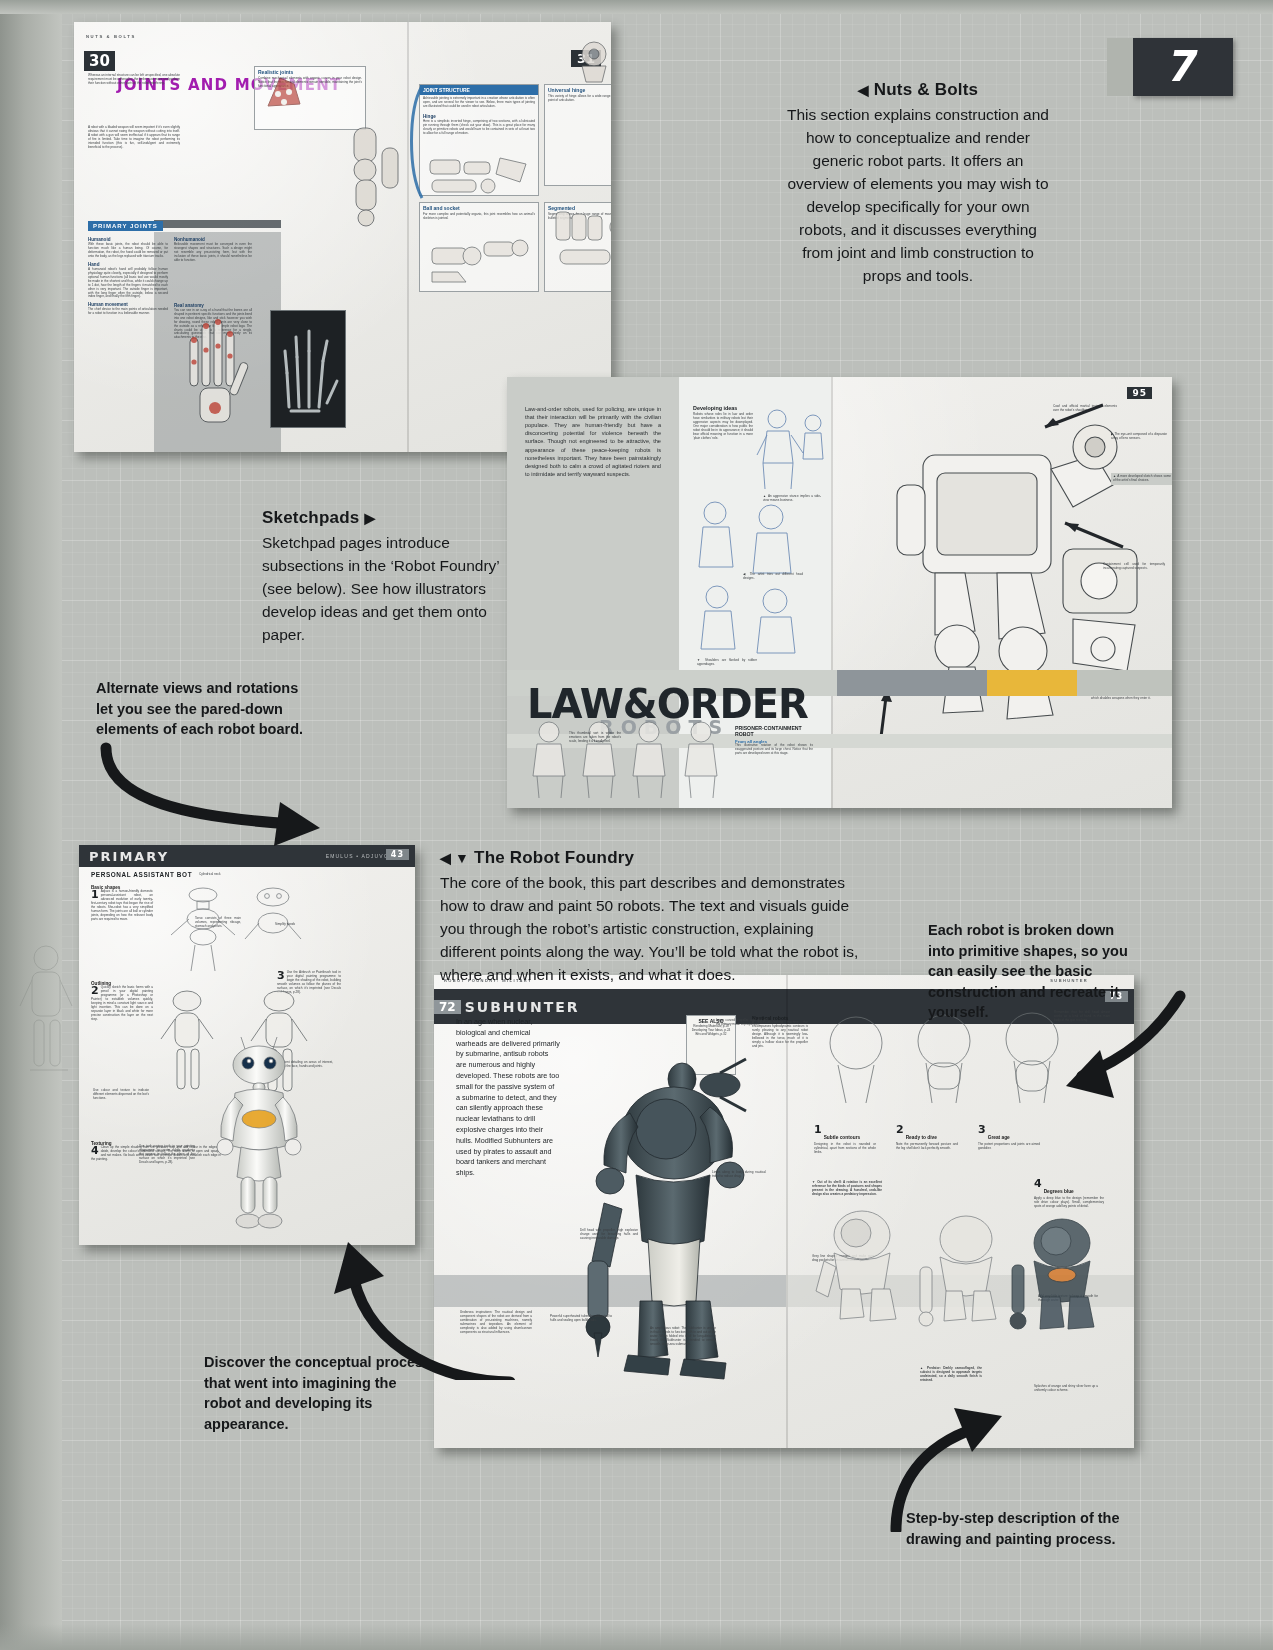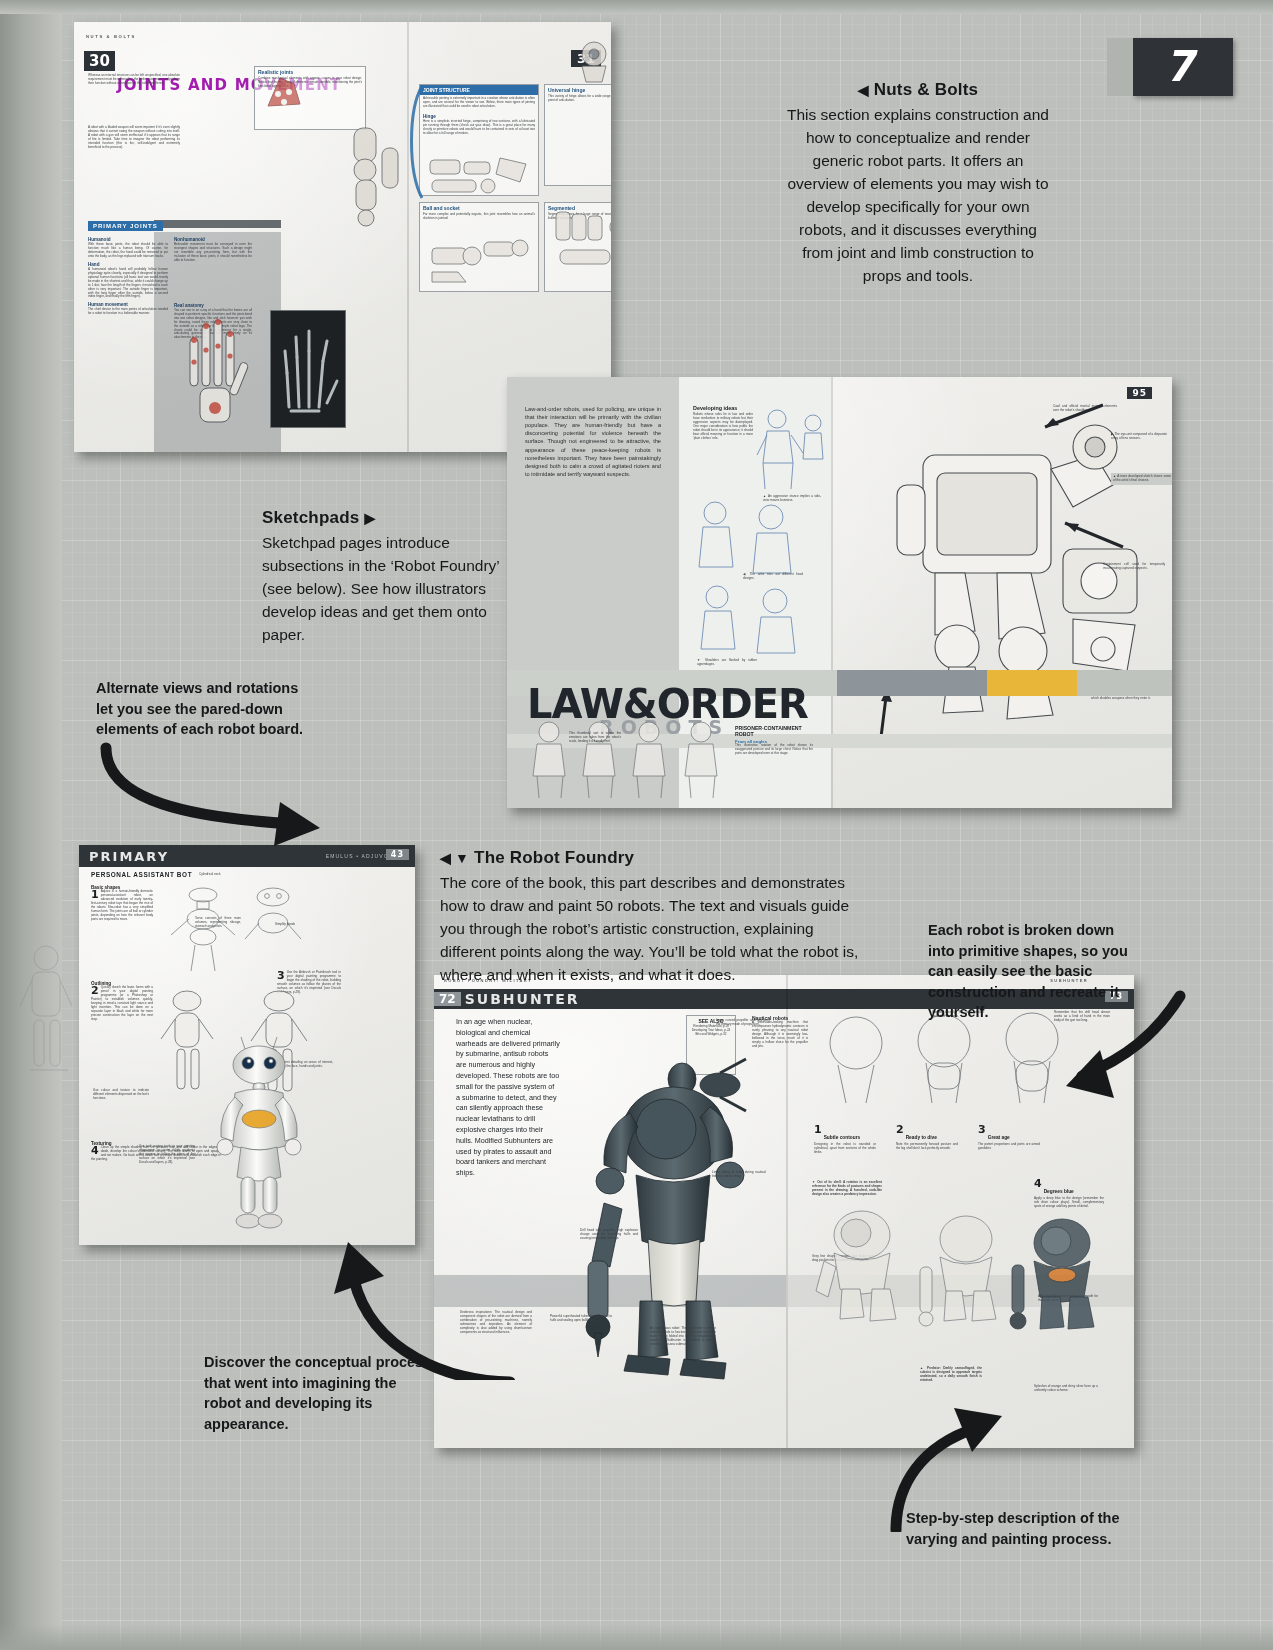--- a/index.html
+++ b/index.html
@@ -150,21 +150,21 @@
     letter-spacing:.6px;color:#1b1f22;
   }
   .numstep{
     font-family:"DejaVu Sans",sans-serif;font-weight:bold;font-size:11px;color:#1b1f22;
     float:left;line-height:.9;margin-right:2px;
   }
 
   
   #spread-sub{left:434px;top:975px;width:700px;height:473px;}
   .sh-head{
-    position:absolute;left:0;top:14px;width:100%;height:20px;background:#2f3439;
+    position:absolute;left:0;top:14px;width:100%;height:35px;background:#2f3439;
     display:flex;align-items:center;
   }
   .sh-head .pg{
     background:#8f969a;color:#fff;font-weight:bold;font-size:12px;padding:0 5px;
     font-family:"DejaVu Sans",sans-serif;margin-right:4px;
   }
   .sh-head .name{
     color:#e6e7e7;font-family:"DejaVu Sans",sans-serif;font-weight:bold;
     font-size:14px;letter-spacing:2px;
   }
@@ -778,21 +778,21 @@
 
 <div class="note small" style="left:928px;top:920px;width:212px;">
   <p>Each robot is broken down into primitive shapes, so you can easily see the basic construction and recreate it yourself.</p>
 </div>
 
 <div class="note small" style="left:204px;top:1352px;width:232px;">
   <p>Discover the conceptual process that went into imagining the robot and developing its appearance.</p>
 </div>
 
 <div class="note small" style="left:906px;top:1508px;width:214px;">
-  <p>Step-by-step description of the varying and painting process.</p>
+  <p>Step-by-step description of the drawing and painting process.</p>
 </div>
 
 <svg class="arrow" style="left:98px;top:740px;" width="228" height="126">
   <path d="M8 8 C8 62 96 78 196 84" stroke="#16181a" stroke-width="11" fill="none" stroke-linecap="round"></path>
   <path d="M182 62 L222 88 L176 106 Z" fill="#16181a"></path>
 </svg>
 
 <svg class="arrow" style="left:330px;top:1232px;" width="190" height="148">
   <path d="M180 150 C120 150 42 120 24 48" stroke="#16181a" stroke-width="11" fill="none" stroke-linecap="round"></path>
   <path d="M4 62 L18 10 L54 44 Z" fill="#16181a"></path>

